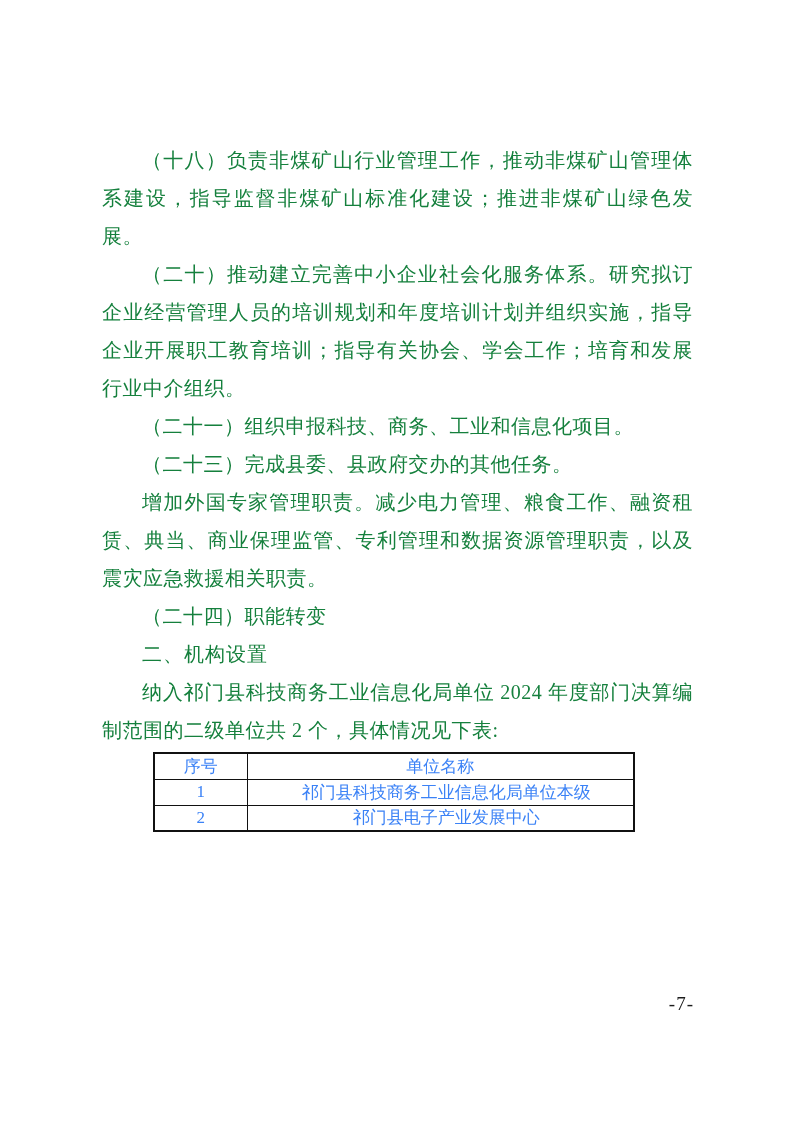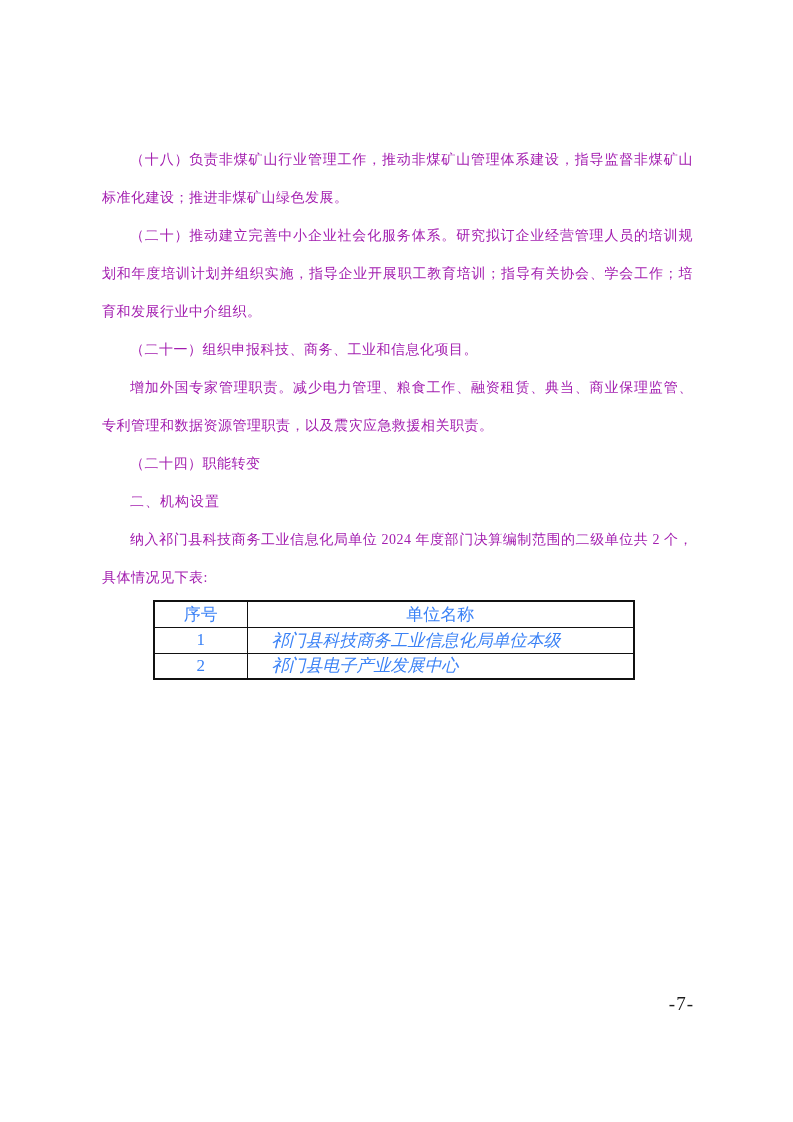--- a/index.html
+++ b/index.html
@@ -17,26 +17,26 @@
     inset: 0;
     background: #ffffff;
   }
   .content {
     position: absolute;
     top: 141px;
     left: 102px;
     width: 591px;
   }
   .content p {
-    font-size: 14px;
+    font-size: 20px;
     line-height: 38px;
     text-align: justify;
     text-indent: 2em;
     letter-spacing: 0.5px;
-    color: #a21caf;
+    color: #15803d;
   }
   .content p.section-heading {
     letter-spacing: 1px;
   }
   table.units-table {
     border-collapse: collapse;
     margin-top: 3px;
     margin-left: 51px;
     width: 482px;
     table-layout: fixed;
@@ -48,41 +48,41 @@
     height: 26px;
     font-size: 17px;
     font-weight: normal;
     text-align: center;
     vertical-align: middle;
     padding: 0;
     color: #3b82f6;
   }
   table.units-table col.col-seq { width: 93px; }
   table.units-table td.unit-name {
-    text-align: left;
-    padding-left: 24px;
-    font-style: italic;
+    text-align: center;
+    padding-left: 12px;
   }
   .page-number {
     position: absolute;
     top: 993px;
     right: 99px;
     font-size: 19px;
     letter-spacing: 1px;
     color: #1c1c1c;
   }
 </style>
 </head>
 <body>
 
 <div class="page">
   <div class="content">
     <p>（十八）负责非煤矿山行业管理工作，推动非煤矿山管理体系建设，指导监督非煤矿山标准化建设；推进非煤矿山绿色发展。</p>
     <p>（二十）推动建立完善中小企业社会化服务体系。研究拟订企业经营管理人员的培训规划和年度培训计划并组织实施，指导企业开展职工教育培训；指导有关协会、学会工作；培育和发展行业中介组织。</p>
     <p>（二十一）组织申报科技、商务、工业和信息化项目。</p>
+    <p>（二十三）完成县委、县政府交办的其他任务。</p>
     <p>增加外国专家管理职责。减少电力管理、粮食工作、融资租赁、典当、商业保理监管、专利管理和数据资源管理职责，以及震灾应急救援相关职责。</p>
     <p>（二十四）职能转变</p>
     <p class="section-heading">二、机构设置</p>
     <p>纳入祁门县科技商务工业信息化局单位 2024 年度部门决算编制范围的二级单位共 2 个，具体情况见下表:</p>
 
     <table class="units-table">
       <colgroup>
         <col class="col-seq">
         <col>
       </colgroup>

